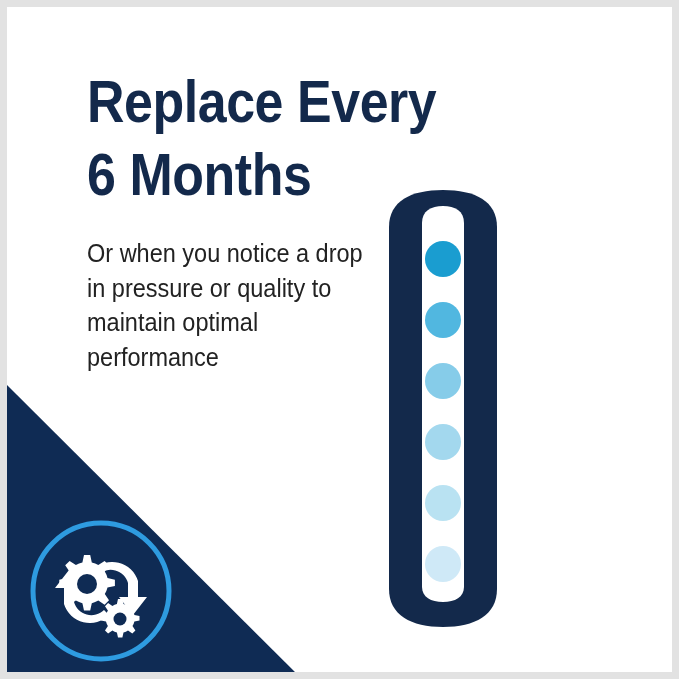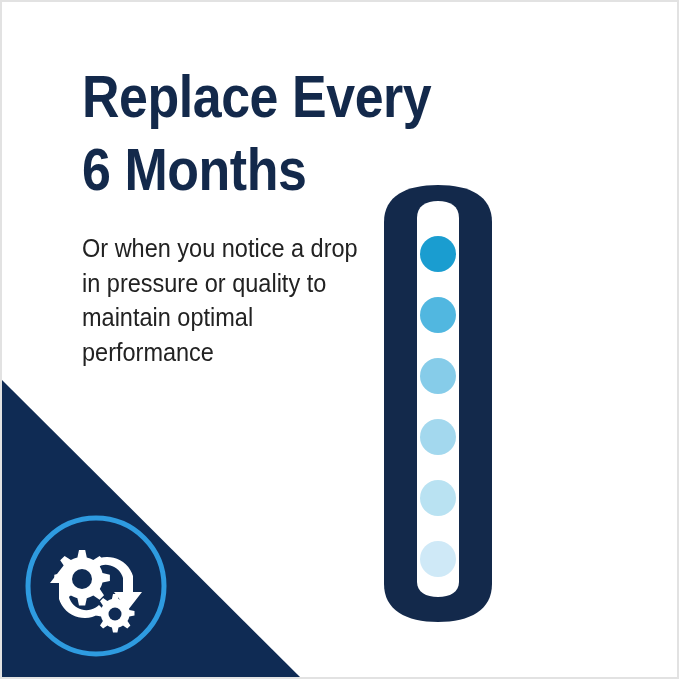--- a/index.html
+++ b/index.html
@@ -12,21 +12,21 @@
     font-family: "Liberation Sans", sans-serif;
   }
 
   #infographic {
     position: relative;
     width: 679px;
     height: 679px;
     background: #ffffff;
     overflow: hidden;
     box-sizing: border-box;
-    border: 2px solid #a3a3a3;
+    border: 7px solid #a3a3a3;
   }
 
   
   .corner-triangle {
     position: absolute;
     left: 0;
     top: 0;
     width: 679px;
     height: 679px;
     pointer-events: none;

